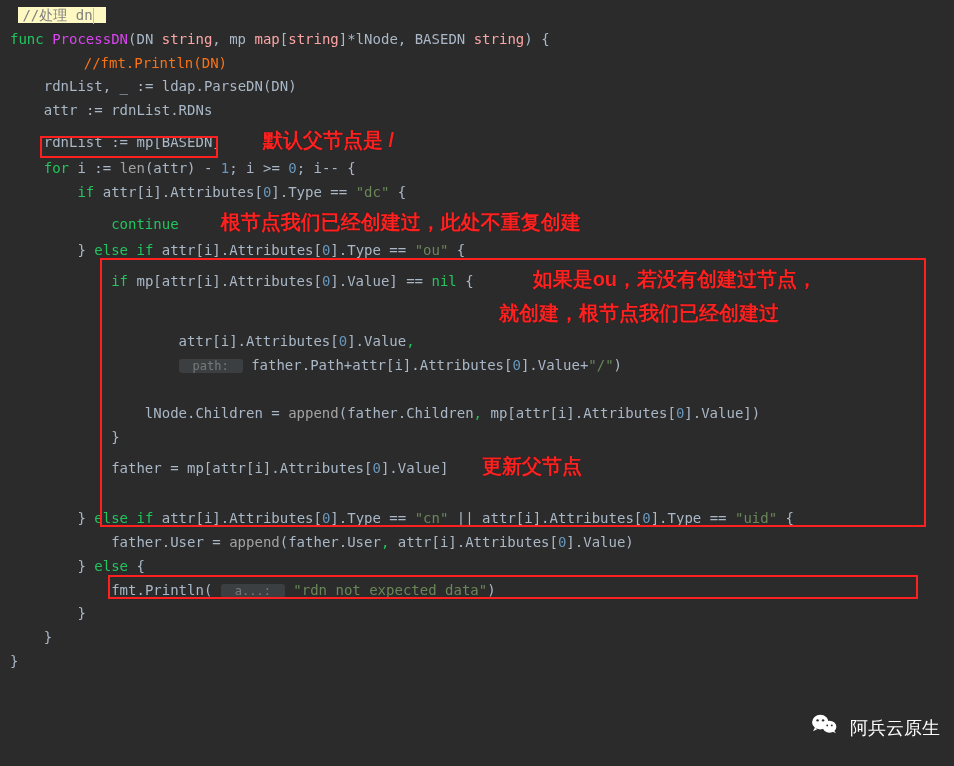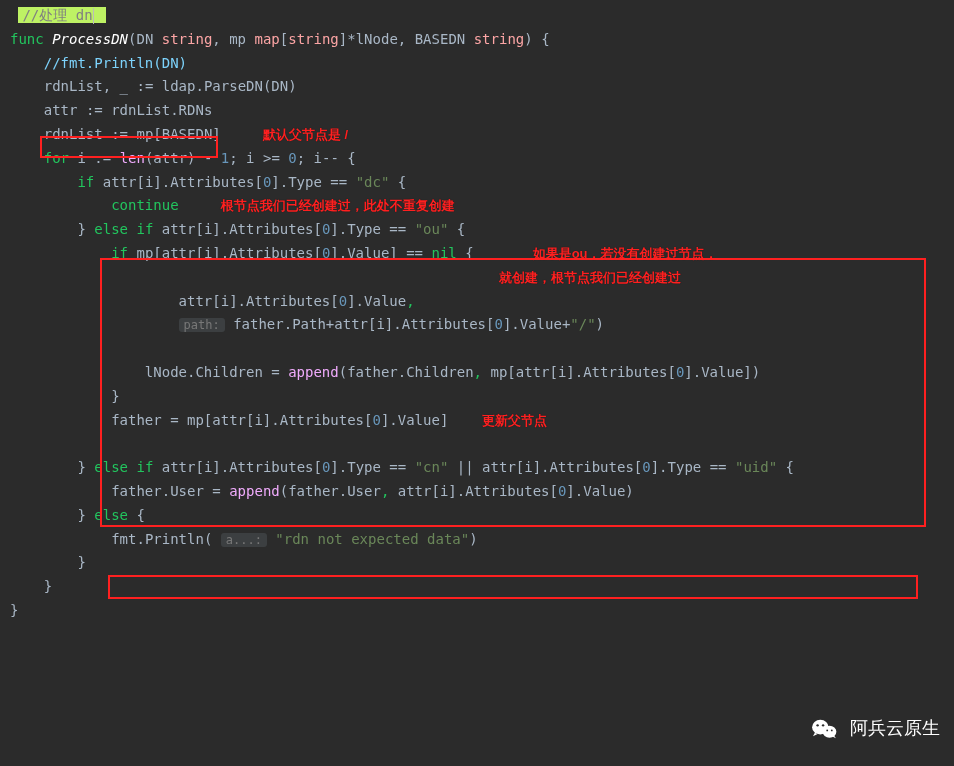--- a/index.html
+++ b/index.html
@@ -15,66 +15,66 @@
     position: relative;
   }
   .editor {
     padding: 4px 0 4px 10px;
     position: relative;
   }
   .line {
     white-space: pre;
     position: relative;
   }
-  .comment { color: #7dd3fc; }
+  .comment { color: #f97316; margin-left: 40px; }
   .comment-input {
-    background: #bef264;
+    background: #fef9c3;
     padding: 0 4px;
     color: #808080;
   }
   .keyword { color: #22c55e; }
   .type { color: #fca5a5; }
-  .funcname { color: #ffffff; font-style: italic; }
+  .funcname { color: #d946ef; }
   .string { color: #6a8759; }
   .number { color: #6897bb; }
-  .builtin { color: #f0abfc; }
+  .builtin { color: #a3a3a3; }
   .param-hint {
     background: #3c3f41;
     color: #787878;
-    padding: 0 5px;
+    padding: 0 14px;
     border-radius: 3px;
     font-size: 12px;
     margin-top: 38px;
   }
   .red-annot {
     color: #ff2020;
     font-weight: bold;
     font-family: 'Microsoft YaHei', 'SimHei', sans-serif;
-    font-size: 13px;
+    font-size: 20px;
     text-shadow: 0 0 1px rgba(0,0,0,0.5);
   }
   .red-box {
     position: absolute;
     border: 2px solid #ff2020;
     pointer-events: none;
     z-index: 5;
   }
   .cursor {
     display: inline-block;
     width: 1px;
     height: 16px;
     background: #bbbbbb;
     vertical-align: middle;
   }
   .watermark {
     position: absolute;
     right: 14px;
     bottom: 22px;
     display: flex;
-    align-items: center;
+    align-items: flex-start;
     gap: 13px;
     color: #fff;
     font-family: 'Microsoft YaHei', sans-serif;
     font-size: 18px;
     z-index: 10;
   }
   .wechat-icon {
     width: 26px;
     height: 22px;
   }

